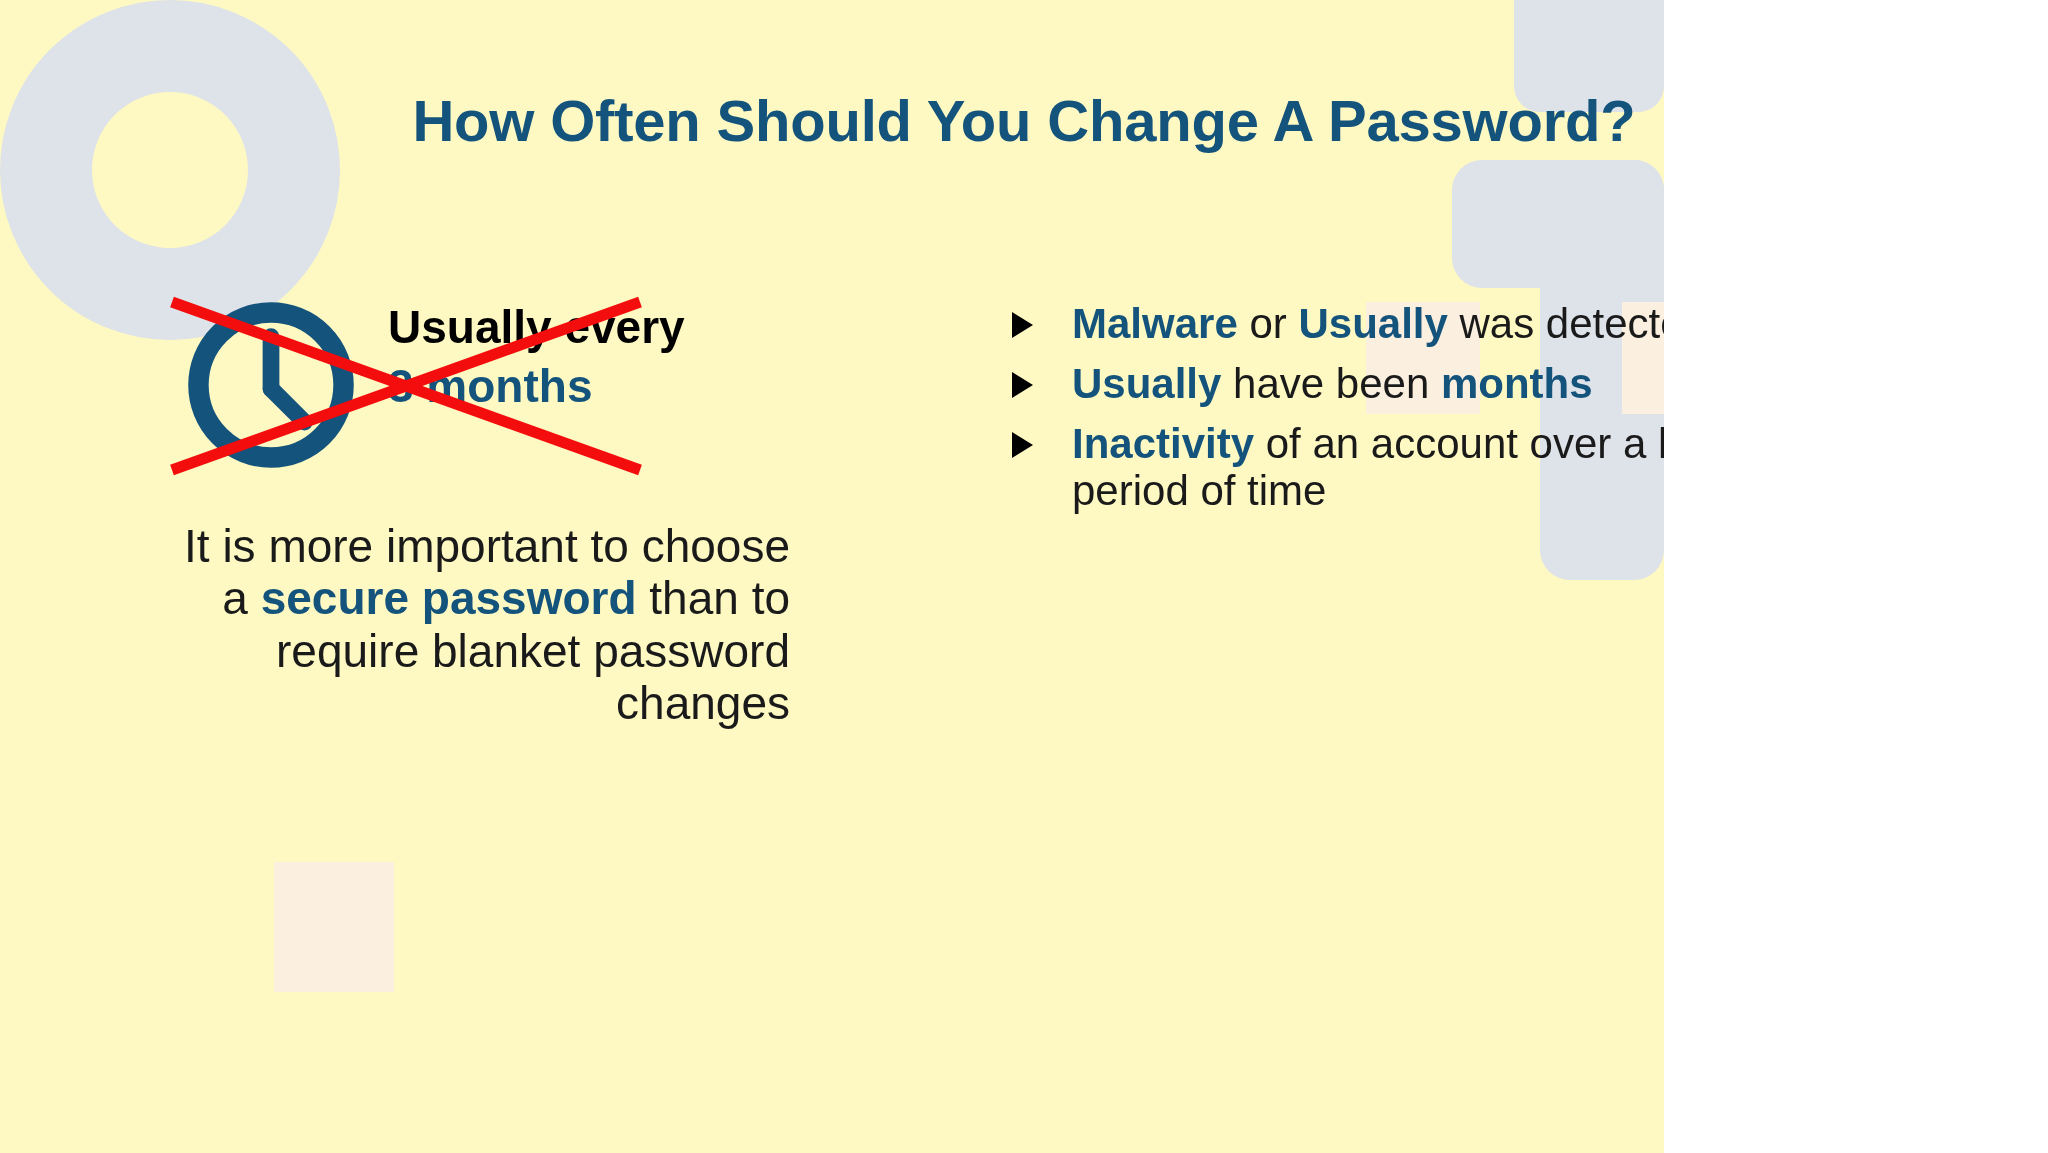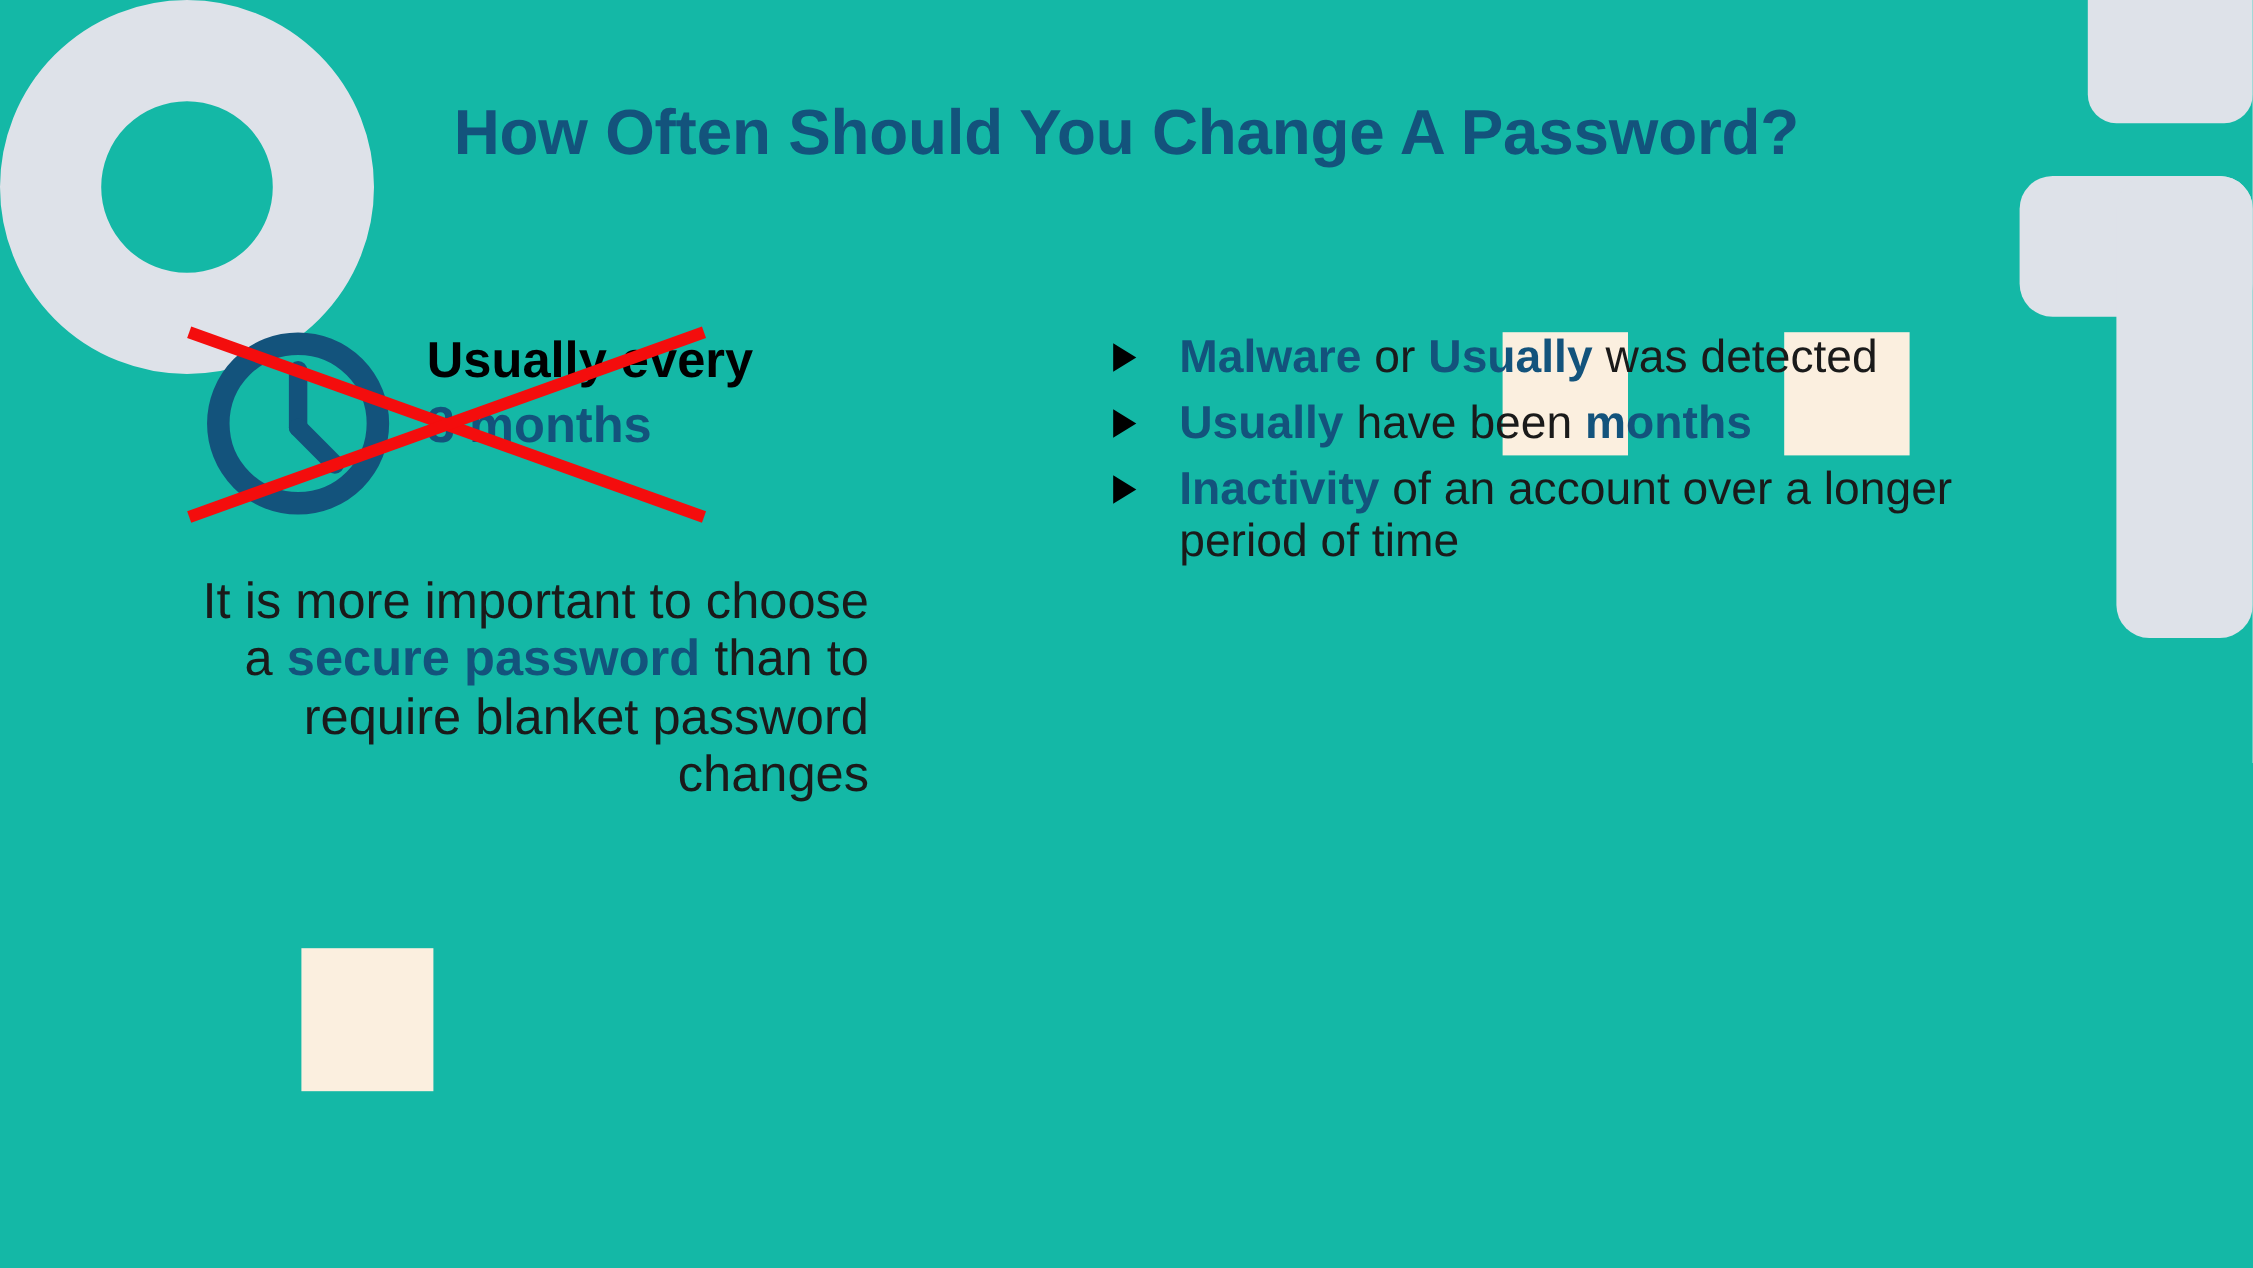--- a/index.html
+++ b/index.html
@@ -5,23 +5,23 @@
   html, body {
     margin: 0;
     padding: 0;
     background: #ffffff;
   }
   body {
     font-family: "Liberation Sans", sans-serif;
   }
   #slide {
     position: relative;
-    width: 2048px;
+    width: 1664px;
     height: 1153px;
-    background: #14b8a6;
+    background: #fef9c3;
     overflow: hidden;
   }
 
   
   .deco {
     position: absolute;
     background: #DEE2E9;
     pointer-events: none;
   }
   #deco-top-right {

